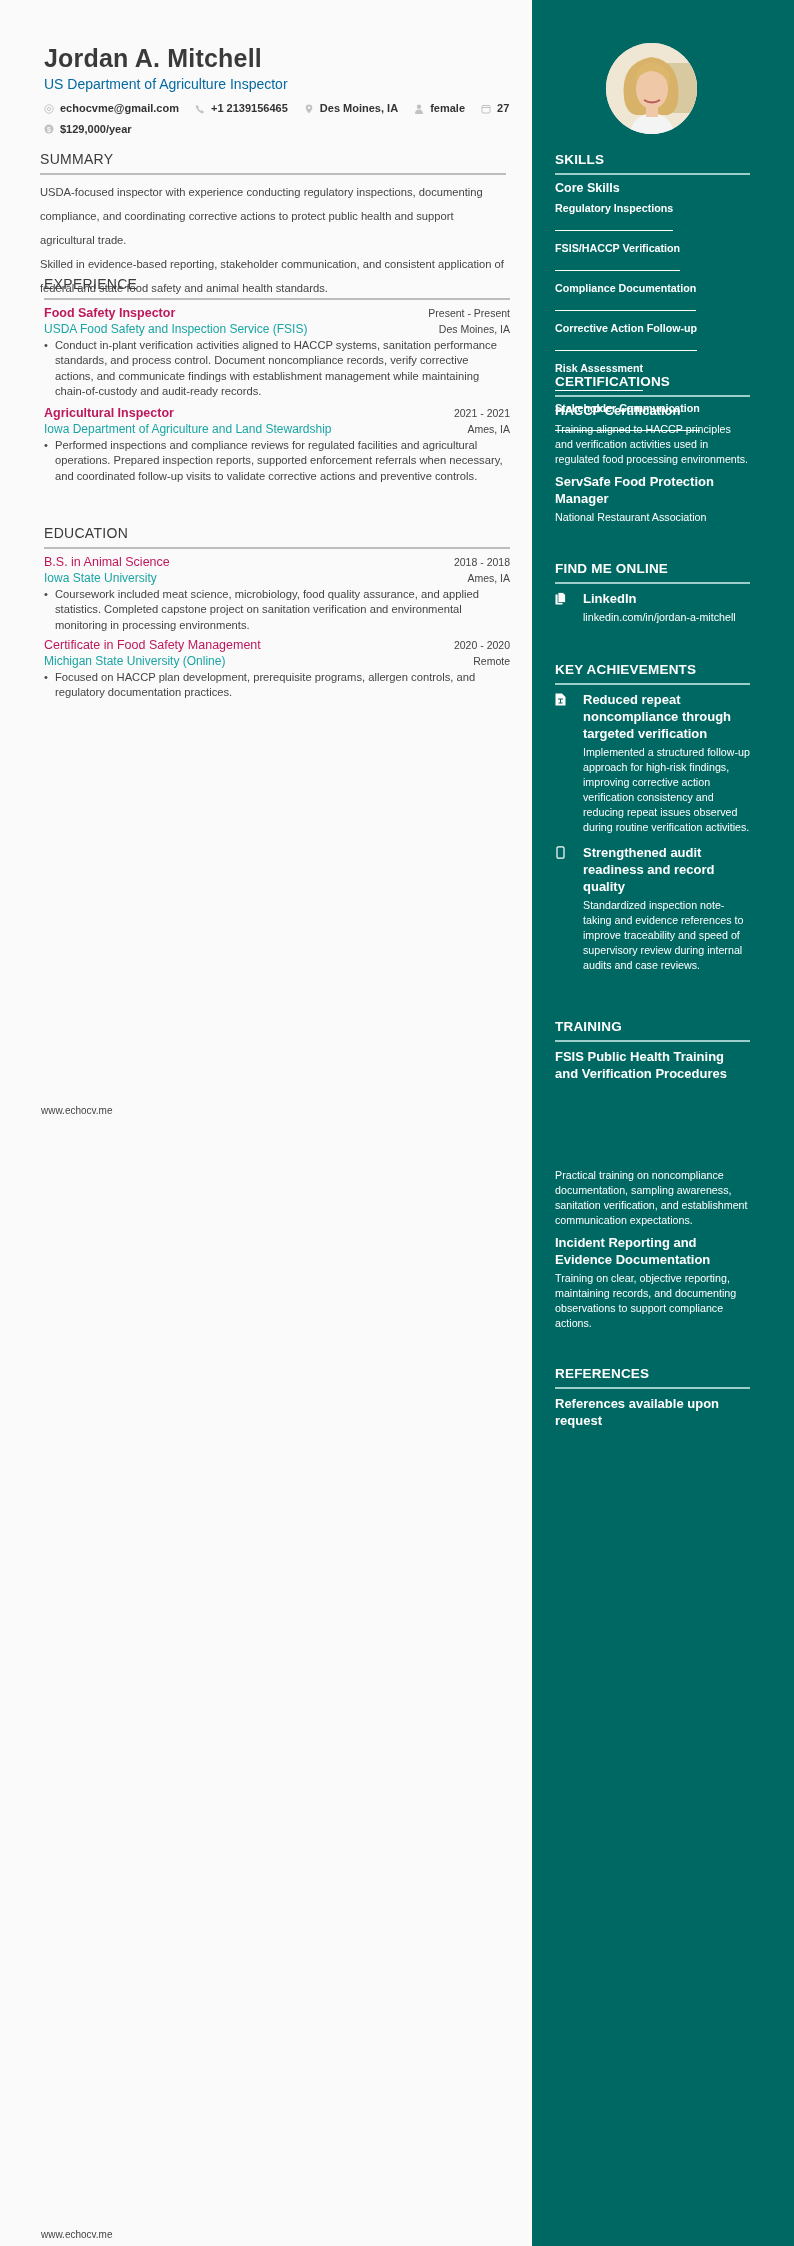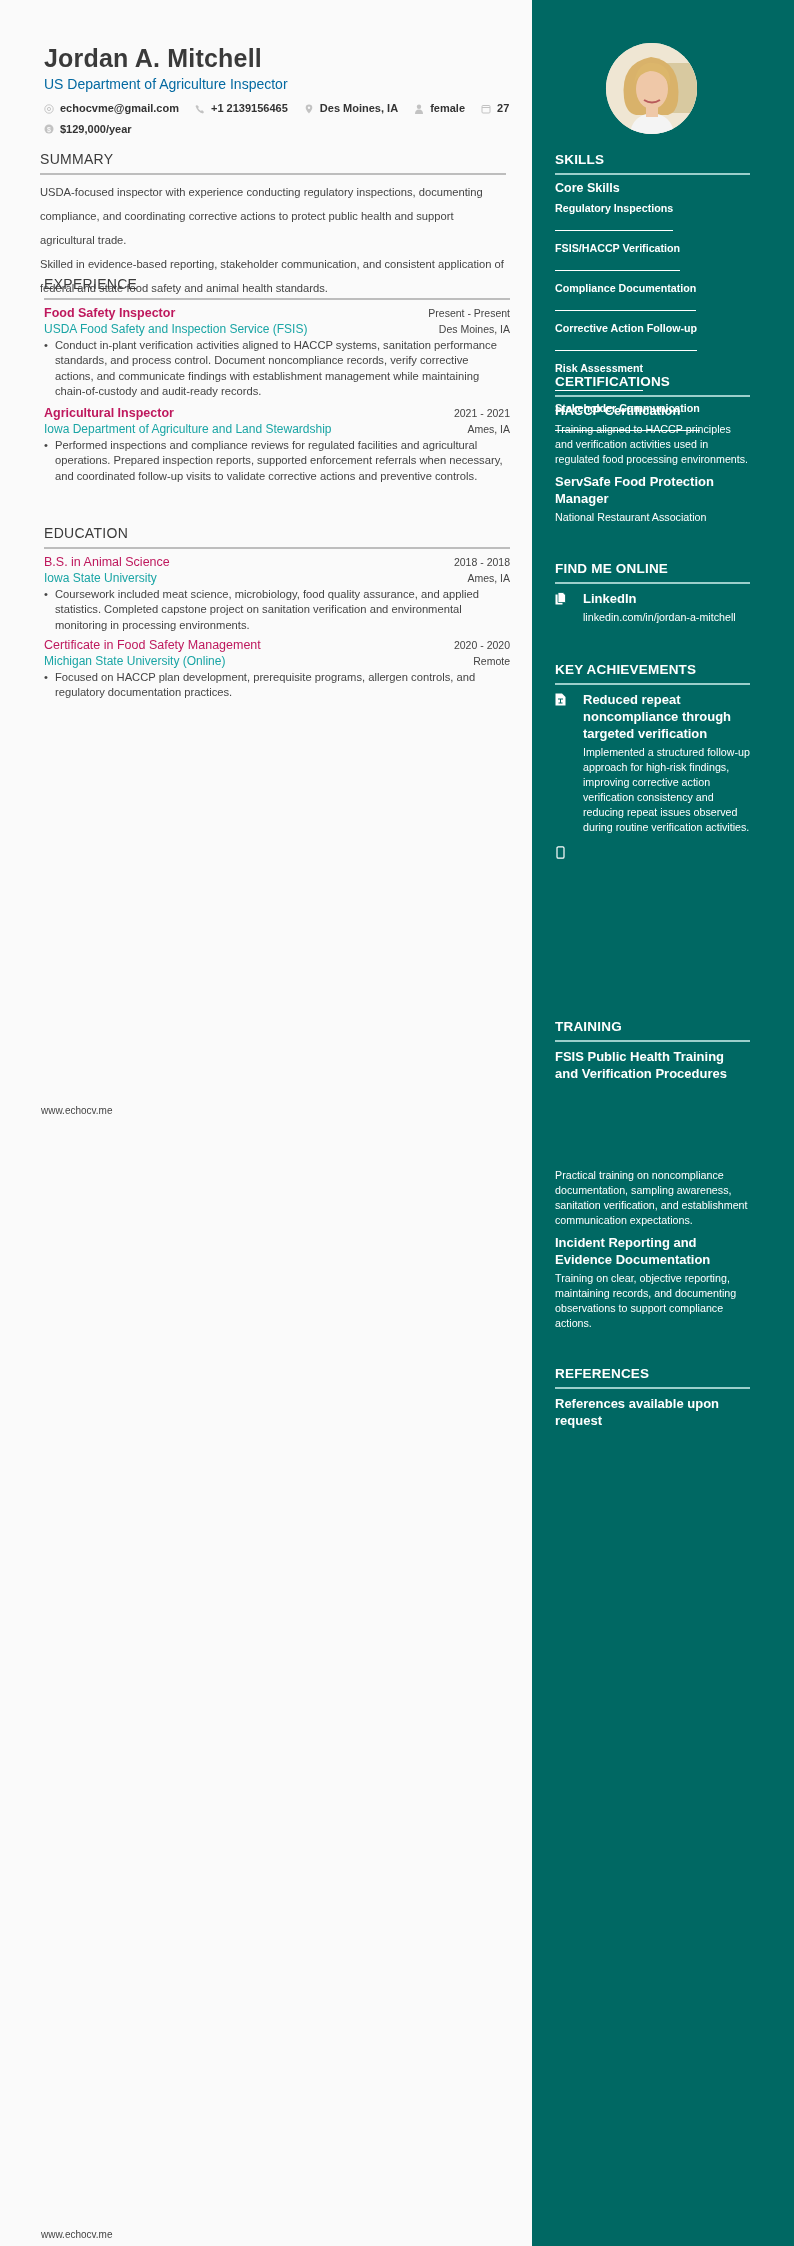--- a/index.html
+++ b/index.html
@@ -246,20 +246,24 @@
       <div class="sb-h">Reduced repeat noncompliance through targeted verification</div>
       <div class="sb-p" style="margin-top:3px;">Implemented a structured follow-up approach for high-risk findings, improving corrective action verification consistency and reducing repeat issues observed during routine verification activities.</div>
     </div>
   </div>
   <div class="ach" style="margin-top:9px;">
     <div class="ach-icon">
       <svg viewBox="0 0 11 13">
           <rect x="2" y="0.8" width="7" height="11.4" rx="1.3" fill="none" stroke="#fff" stroke-width="1.2"></rect>
         </svg>
     </div>
+    <div>
+      <div class="sb-h">Strengthened audit readiness and record quality</div>
+      <div class="sb-p" style="margin-top:3px;">Standardized inspection note-taking and evidence references to improve traceability and speed of supervisory review during internal audits and case reviews.</div>
+    </div>
   </div>
 </div>
 
 <div class="sb" style="top:1019px;">
   <div class="sb-title">TRAINING</div>
   <div class="sb-rule"></div>
   <div class="sb-h" style="margin-top:6px;">FSIS Public Health Training and Verification Procedures</div>
 </div>
 <div class="sb" style="top:1168px;">
   <div class="sb-p">Practical training on noncompliance documentation, sampling awareness, sanitation verification, and establishment communication expectations.</div>

